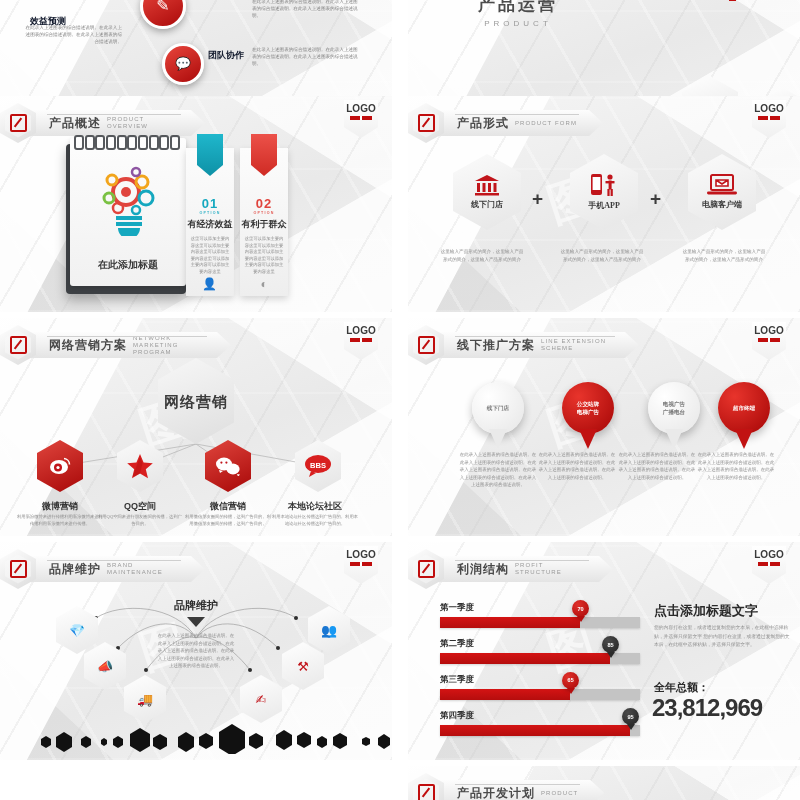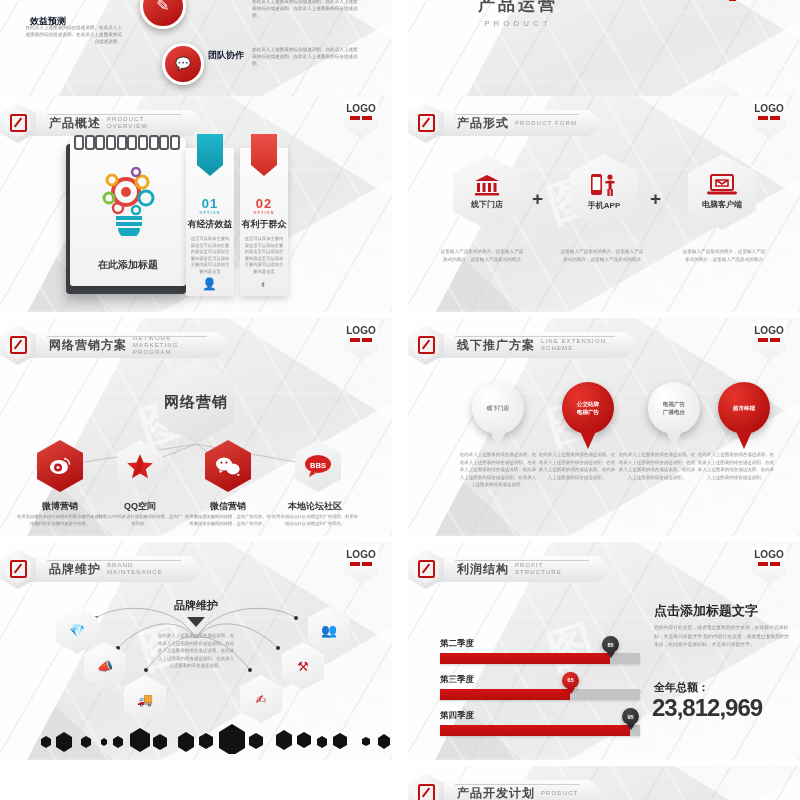--- a/index.html
+++ b/index.html
@@ -303,21 +303,21 @@
           <rect x="3" y="9" width="3" height="9" fill="#c1151b"></rect>
           <rect x="8.5" y="9" width="3" height="9" fill="#c1151b"></rect>
           <rect x="14" y="9" width="3" height="9" fill="#c1151b"></rect>
           <rect x="19.5" y="9" width="3" height="9" fill="#c1151b"></rect>
           <rect x="1" y="19" width="24" height="2.5" fill="#c1151b"></rect>
         </svg>
       <div class="lbl">线下门店</div>
     </div>
     <div class="plus" style="left:124px;">+</div>
 
-    <div class="fhex" style="left:162px;">
+    <div class="fhex" style="left:162px;font-family:Liberation Serif, serif;">
       <svg width="28" height="24" viewBox="0 0 28 24">
           <rect x="1" y="1" width="11" height="21" rx="2" fill="#c1151b"></rect>
           <rect x="2.6" y="4" width="7.8" height="13" fill="#fff"></rect>
           <circle cx="20" cy="4" r="2.6" fill="#c1151b"></circle>
           <rect x="18.6" y="7.5" width="3" height="9" fill="#c1151b"></rect>
           <rect x="15.5" y="8" width="9" height="2.4" fill="#c1151b"></rect>
           <rect x="17.4" y="16" width="2.2" height="7" fill="#c1151b"></rect>
           <rect x="20.6" y="16" width="2.2" height="7" fill="#c1151b"></rect>
         </svg>
       <div class="lbl">手机APP</div>
@@ -549,20 +549,29 @@
       <div class="ribbon">
         <span class="h-cn">利润结构</span>
         <span class="h-en">PROFIT STRUCTURE</span>
       </div>
     </div>
     <div class="logo">
       <b>LOGO</b>
         <i></i>
     </div>
 
+    <div class="qrow" style="top:60px;">
+      <div class="qlab">第一季度</div>
+      <div class="track">
+        <div class="fill" style="width:70%"></div>
+        <div class="badge r" style="left:calc(70% - 8px)">
+            <span>70</span>
+          </div>
+      </div>
+    </div>
     <div class="qrow" style="top:96px;">
       <div class="qlab">第二季度</div>
       <div class="track">
         <div class="fill" style="width:85%"></div>
         <div class="badge k" style="left:calc(85% - 8px)">
             <span>85</span>
           </div>
       </div>
     </div>
     <div class="qrow" style="top:132px;font-family:Liberation Mono, monospace;">

